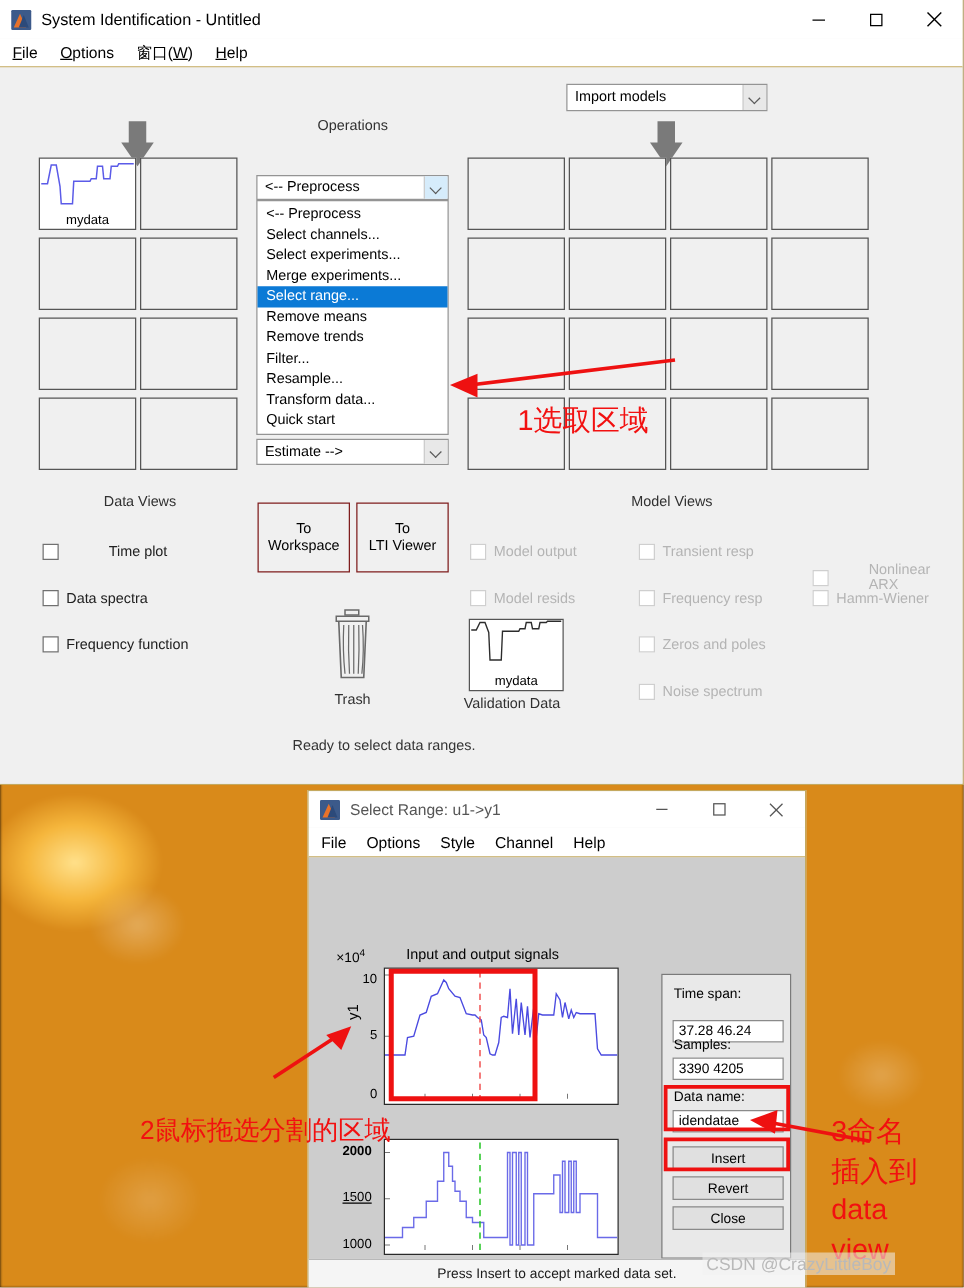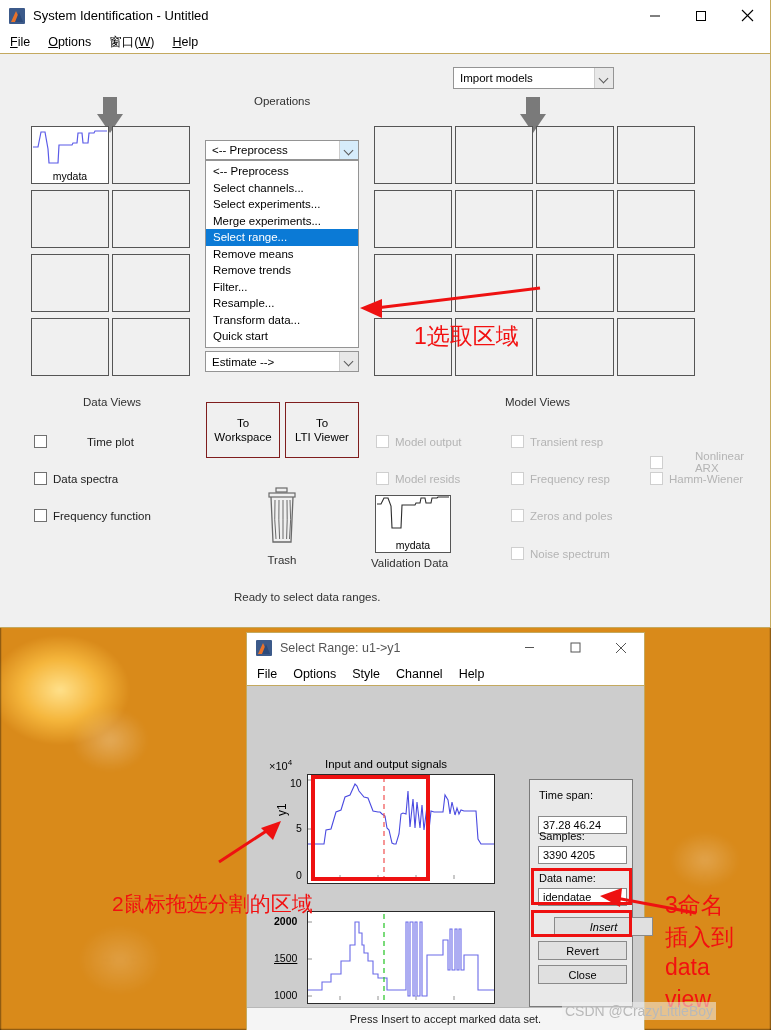--- a/index.html
+++ b/index.html
@@ -505,21 +505,21 @@
 
         <div class="rp-label" style="left:9px; top:9px;">Time span:</div>
         <div class="rp-field" style="left:8px; top:25px; width:89px; height:18px;margin-top:11px;">37.28 46.24</div>
 
         <div class="rp-label" style="left:9px; top:50px;">Samples:</div>
         <div class="rp-field" style="left:8px; top:66px; width:89px; height:18px;">3390 4205</div>
 
         <div class="rp-label" style="left:9px; top:92px;">Data name:</div>
         <div class="rp-field" style="left:8px; top:108px; width:89px; height:18px;">idendatae</div>
 
-        <div class="rp-btn" style="left:24px; top:137px; width:99px; height:19px;font-style:italic;">Insert</div>
+        <div class="rp-btn" style="left:8px; top:137px; width:89px; height:19px;">Insert</div>
         <div class="rp-btn" style="left:8px; top:161px; width:89px; height:19px;">Revert</div>
         <div class="rp-btn" style="left:8px; top:185px; width:89px; height:19px;">Close</div>
       </div>
 
       <div class="redbox" style="left:284px; top:182px; width:101px; height:37px;"></div>
       <div class="redbox" style="left:284px; top:224px; width:101px; height:27px;"></div>
 
       <div class="sr-status">
         <span>Press Insert to accept marked data set.</span>
       </div>

